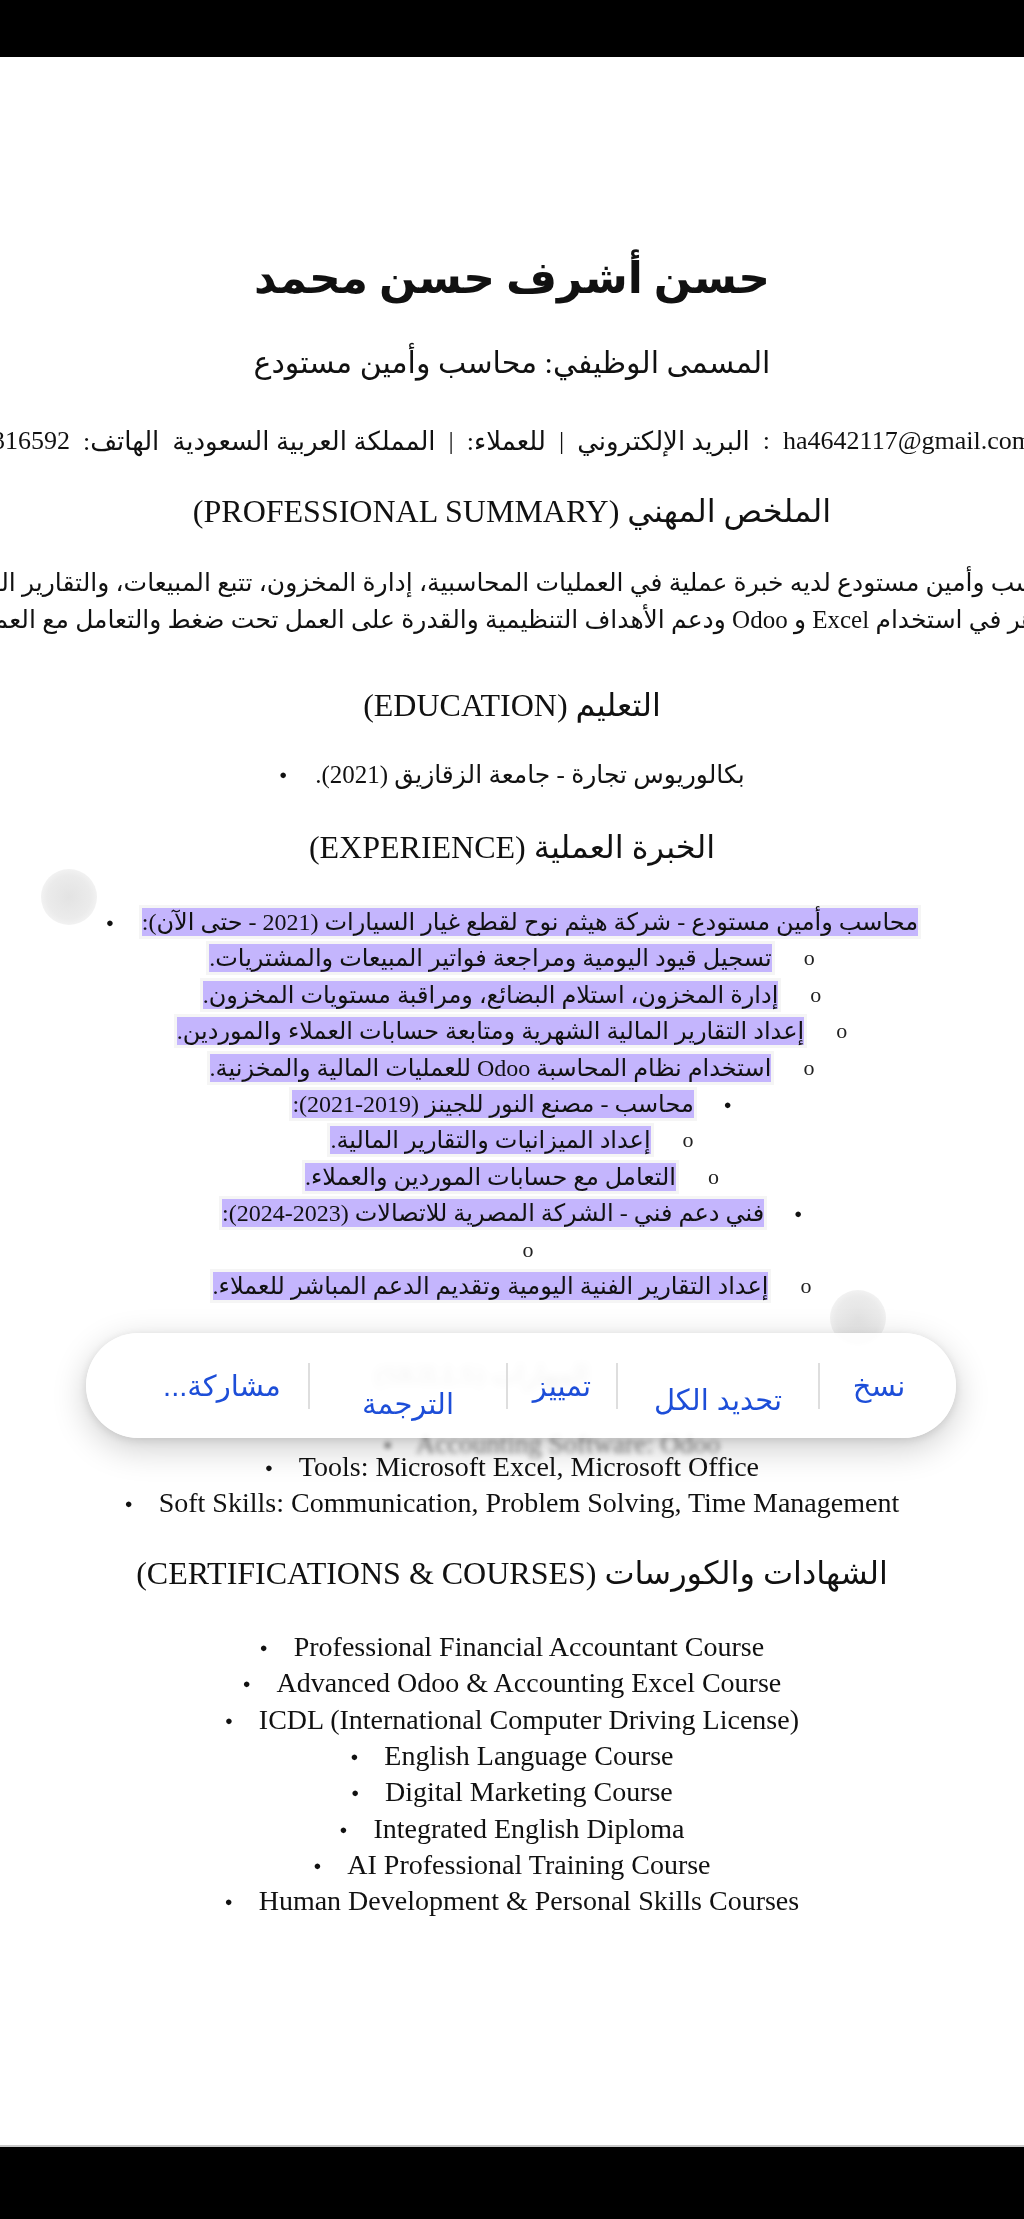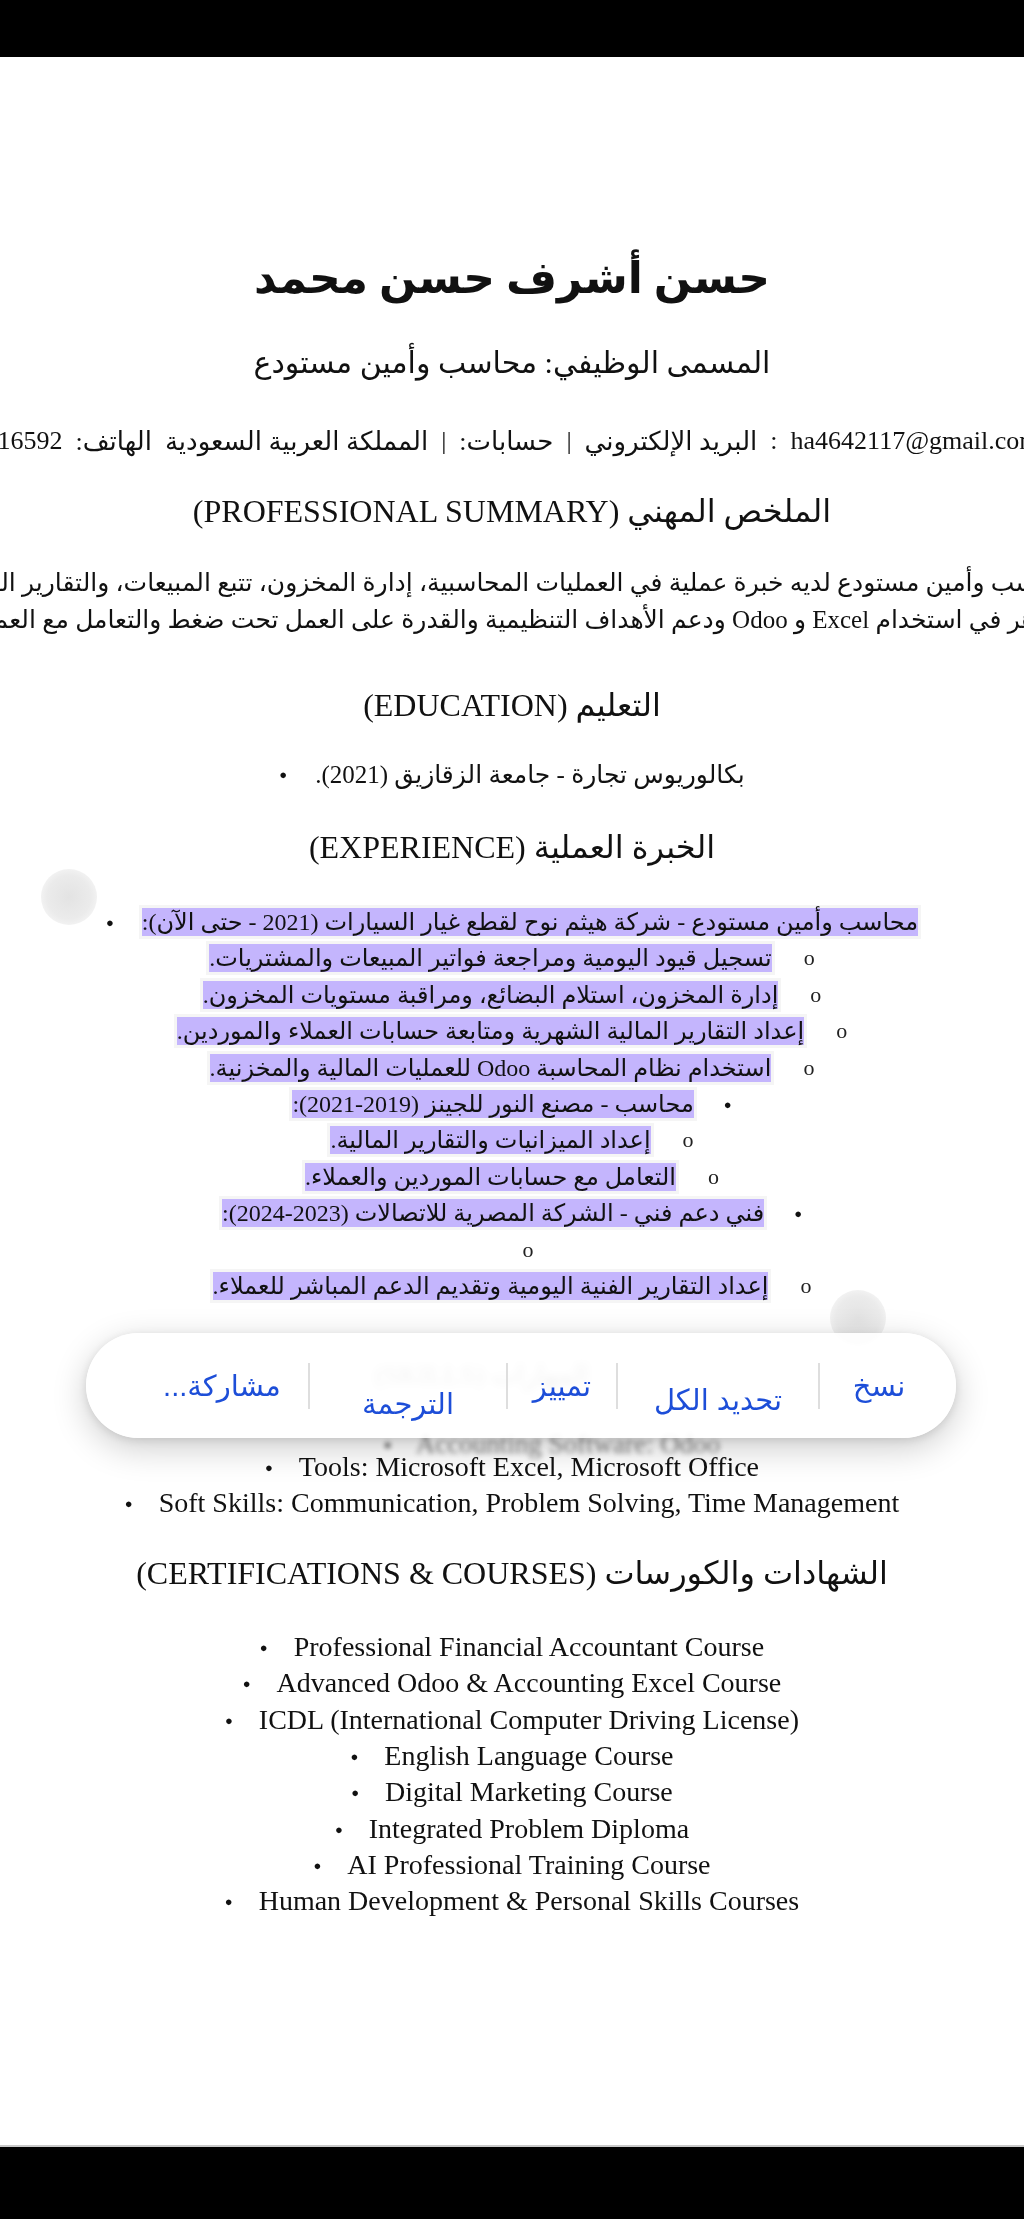--- a/index.html
+++ b/index.html
@@ -88,21 +88,21 @@
 
 <div class="line sub-title" style="top:345px">
   <span class="rtl">المسمى الوظيفي: محاسب وأمين مستودع</span>
 </div>
 
 <div class="line contact" style="top:424px">
   <span>316592</span>
   <span class="rtl">الهاتف:</span>
   <span class="rtl">المملكة العربية السعودية</span>
   <span>|</span>
-  <span class="rtl">حسابات:</span>
+  <span class="rtl">للعملاء:</span>
   <span>|</span>
   <span class="rtl">البريد الإلكتروني</span>
   <span>:</span>
   <span>ha4642117@gmail.com</span>
 </div>
 
 <div class="line heading" style="top:494px">
   <span class="rtl">الملخص المهني (PROFESSIONAL SUMMARY)</span>
 </div>
 <div class="line body-text" style="top:565px">
@@ -205,21 +205,21 @@
 <div class="line eng-item" style="top:1739px">
   <span class="marker-dot">●</span>
   <span>English Language Course</span>
 </div>
 <div class="line eng-item" style="top:1775px">
   <span class="marker-dot">●</span>
   <span>Digital Marketing Course</span>
 </div>
 <div class="line eng-item" style="top:1812px">
   <span class="marker-dot">●</span>
-  <span>Integrated Problem Diploma</span>
+  <span>Integrated English Diploma</span>
 </div>
 <div class="line eng-item" style="top:1848px">
   <span class="marker-dot">●</span>
   <span>AI Professional Training Course</span>
 </div>
 <div class="line eng-item" style="top:1884px">
   <span class="marker-dot">●</span>
   <span>Human Development &amp; Personal Skills Courses</span>
 </div>
 

